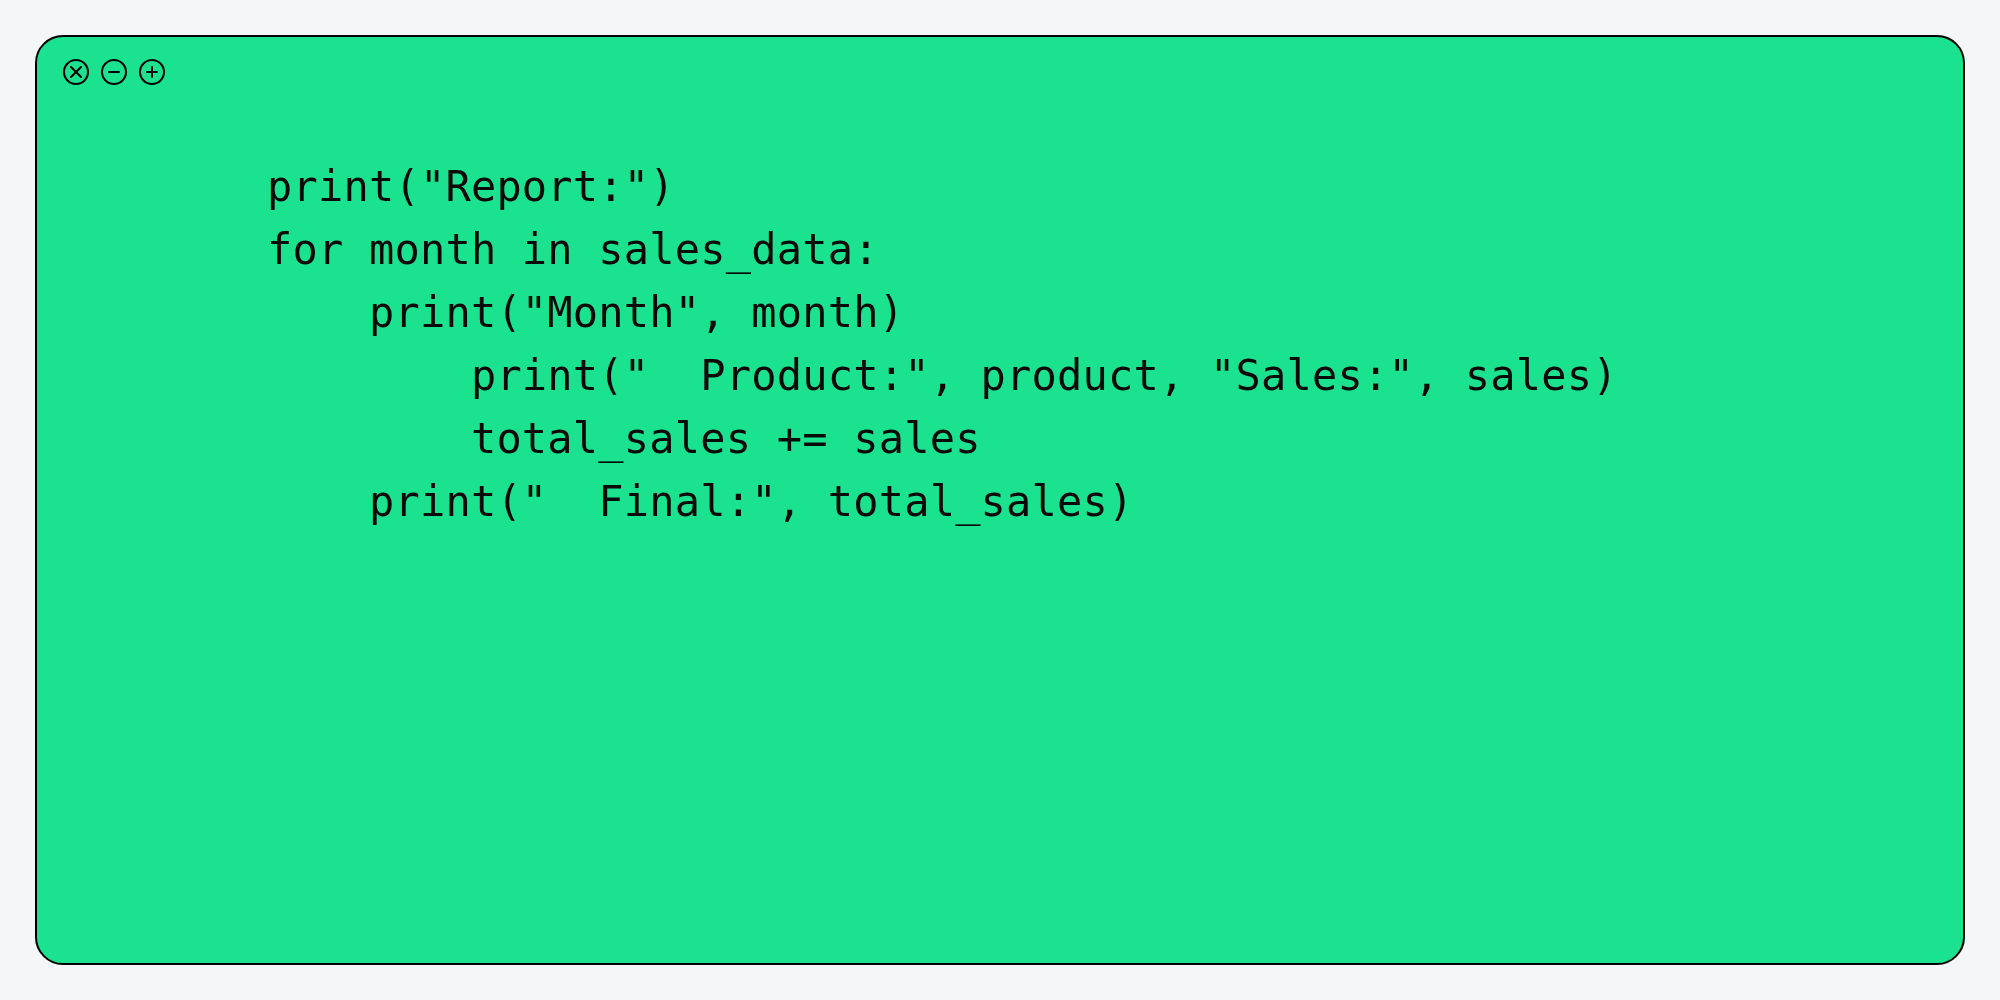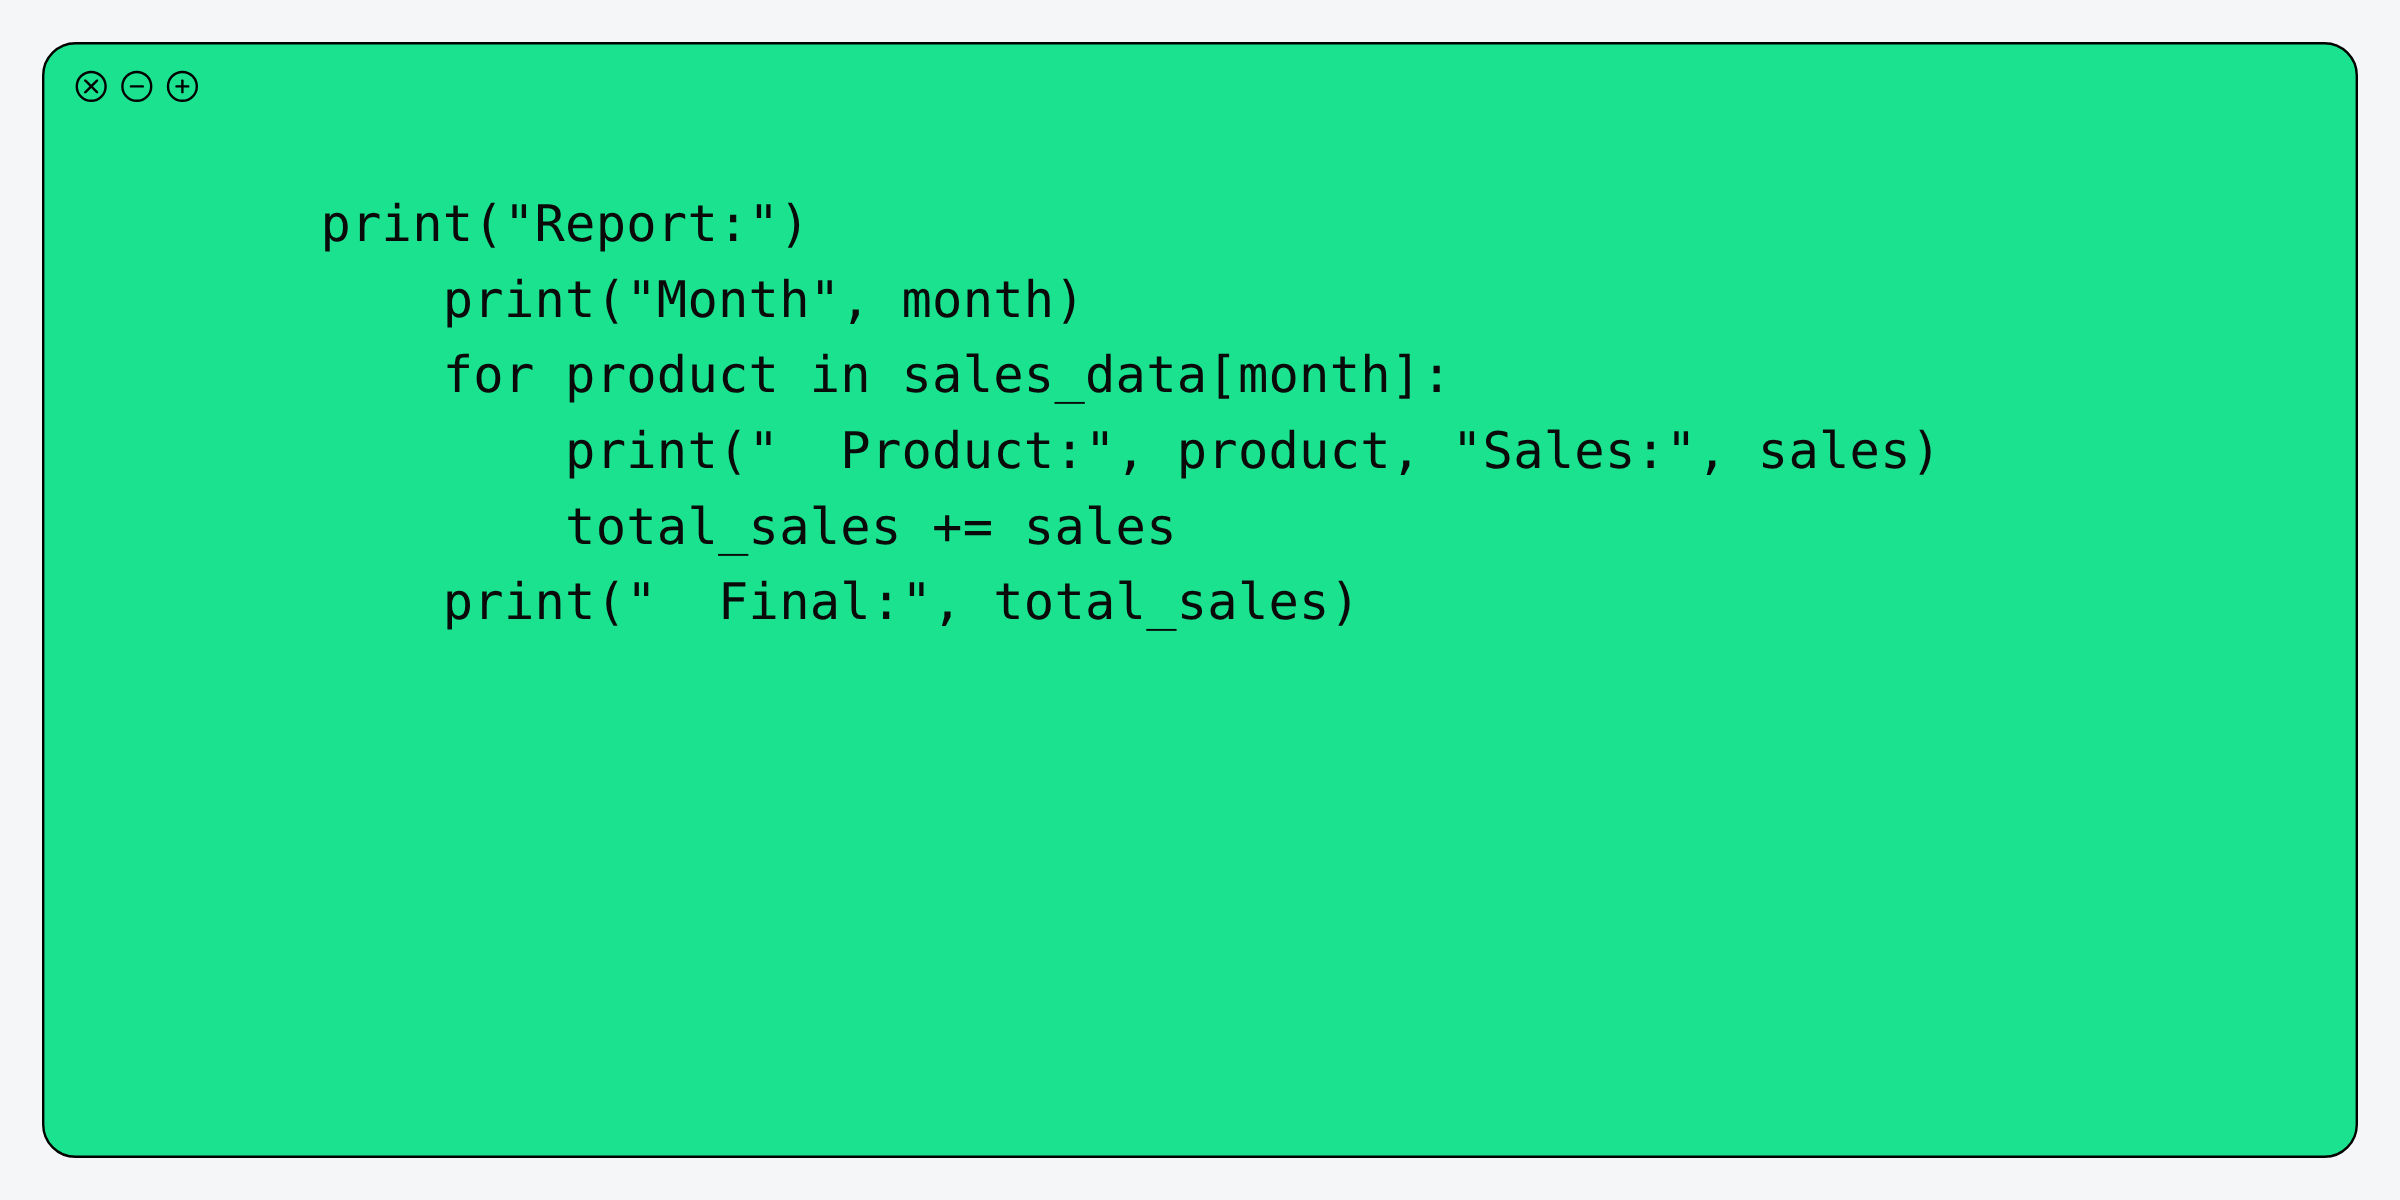--- a/index.html
+++ b/index.html
@@ -88,19 +88,19 @@
         <svg width="12" height="12" viewBox="0 0 12 12">
           <line x1="1" y1="6" x2="11" y2="6" stroke="#000" stroke-width="2" stroke-linecap="round"></line>
           <line x1="6" y1="1" x2="6" y2="11" stroke="#000" stroke-width="2" stroke-linecap="round"></line>
         </svg>
       </span>
     </div>
   </div>
 
   <div class="code-area">
     <div class="code-line">print("Report:")</div>
+    <div class="code-line">for month in sales_data:</div>
     <div class="code-line">    print("Month", month)</div>
-    <div class="code-line">    for product in sales_data[month]:</div>
     <div class="code-line">        print("  Product:", product, "Sales:", sales)</div>
     <div class="code-line">        total_sales += sales</div>
     <div class="code-line">    print("  Final:", total_sales)</div>
   </div>
 </div>
 
 </body></html>

